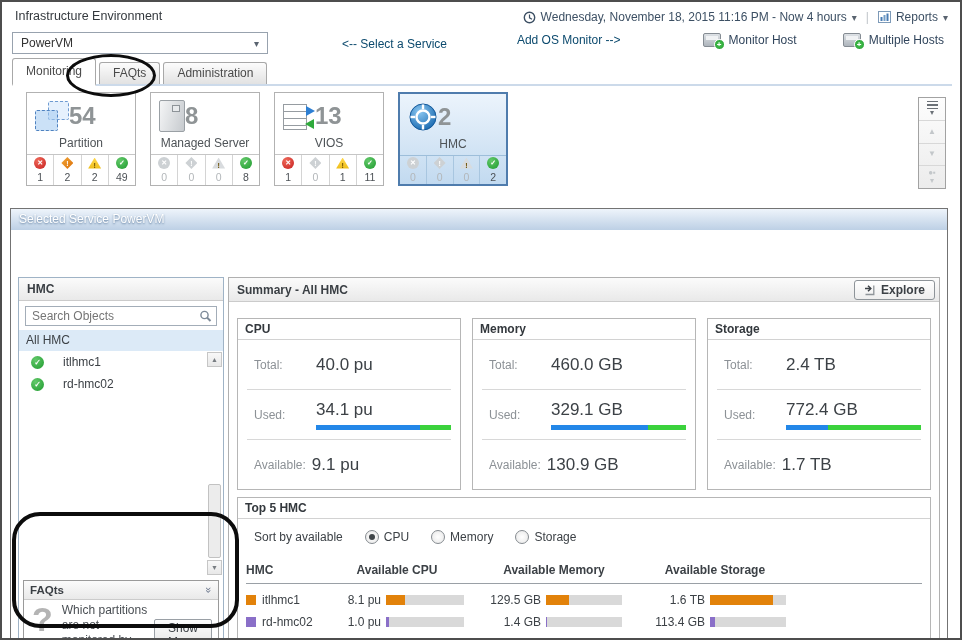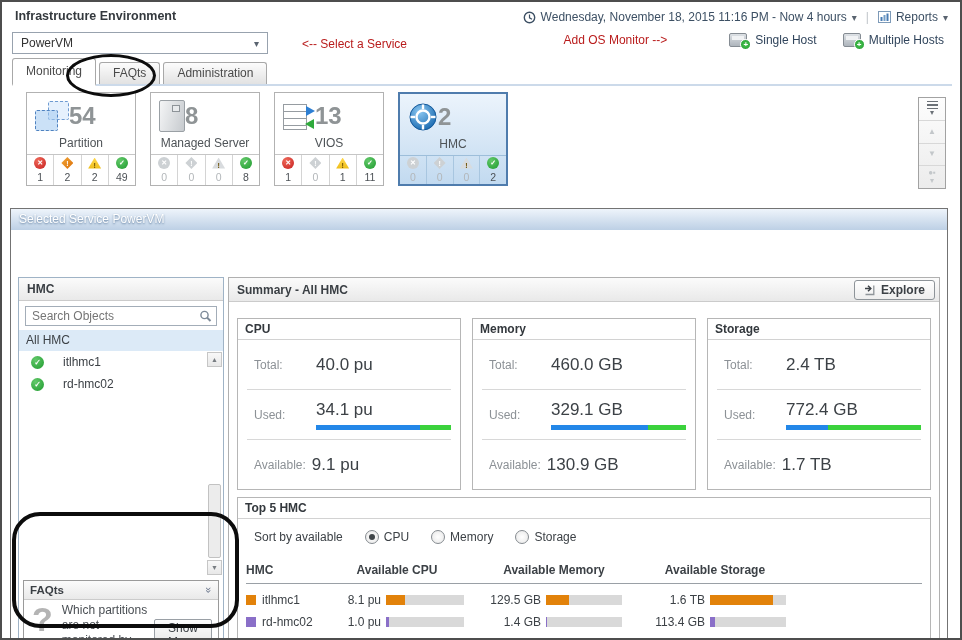--- a/index.html
+++ b/index.html
@@ -1,26 +1,26 @@
 <!DOCTYPE html>
 <html><head>
 <meta charset="utf-8">
 <style>
   html,body{margin:0;padding:0;background:#fff;}
   .window{position:relative;width:962px;height:640px;box-sizing:border-box;border:2px solid #4e4e4e;
     background:#fff;font-family:"Liberation Sans",sans-serif;overflow:hidden;}
 
   
-  .app-title{position:absolute;left:13px;top:7px;font-size:12.5px;font-weight:bold;color:#34393e;}
+  .app-title{position:absolute;left:13px;top:7px;font-size:12.5px;font-weight:normal;color:#34393e;}
   .time-row{position:absolute;top:8px;right:12px;display:flex;align-items:center;gap:5px;
     font-size:12px;color:#3d5064;}
   .sep{color:#c0c5ca;margin:0 4px;}
   .chev{font-size:10px;color:#5a6470;}
-  .monitor-row{position:absolute;top:31px;right:16px;display:flex;align-items:center;font-size:12px;color:#31455c;}
-  .hint{color:#b91c1c;}
+  .monitor-row{position:absolute;top:31px;right:16px;display:flex;align-items:center;font-size:12px;color:#31455c;gap:20px;}
+  .hint{color:#0c4a6e;margin-left:40px;}
   .monitor-row .hint{margin-right:62px;}
   .hostlbl{margin-left:8px;}
   .hostgrp{display:flex;align-items:center;}
   .hostgrp + .hostgrp{margin-left:26px;text-align:right;}
 
   .service-select{position:absolute;left:10px;top:30px;width:256px;height:22px;border:1px solid #98a2ae;
     background:#fff;display:flex;align-items:center;justify-content:space-between;font-size:12px;
     color:#333;padding:0 8px;box-sizing:border-box;cursor:pointer;}
   .select-hint{position:absolute;left:300px;top:35px;font-size:12px;}
 
@@ -234,21 +234,21 @@
   <div class="service-select">
     <span>PowerVM</span>
     <span class="chev">▾</span>
   </div>
   <span class="select-hint hint">&lt;-- Select a Service</span>
 
   <div class="monitor-row">
     <span class="hint">Add OS Monitor --&gt;</span>
     <span class="hostgrp">
       <span class="icon-host"></span>
-      <span class="hostlbl">Single Host</span>
+      <span class="hostlbl">Monitor Host</span>
     </span>
     <span class="hostgrp">
       <span class="icon-host"></span>
       <span class="hostlbl">Multiple Hosts</span>
     </span>
   </div>
 
   <div class="tabstrip">
     <div class="tab active">Monitoring</div>
     <div class="tab">FAQts</div>

